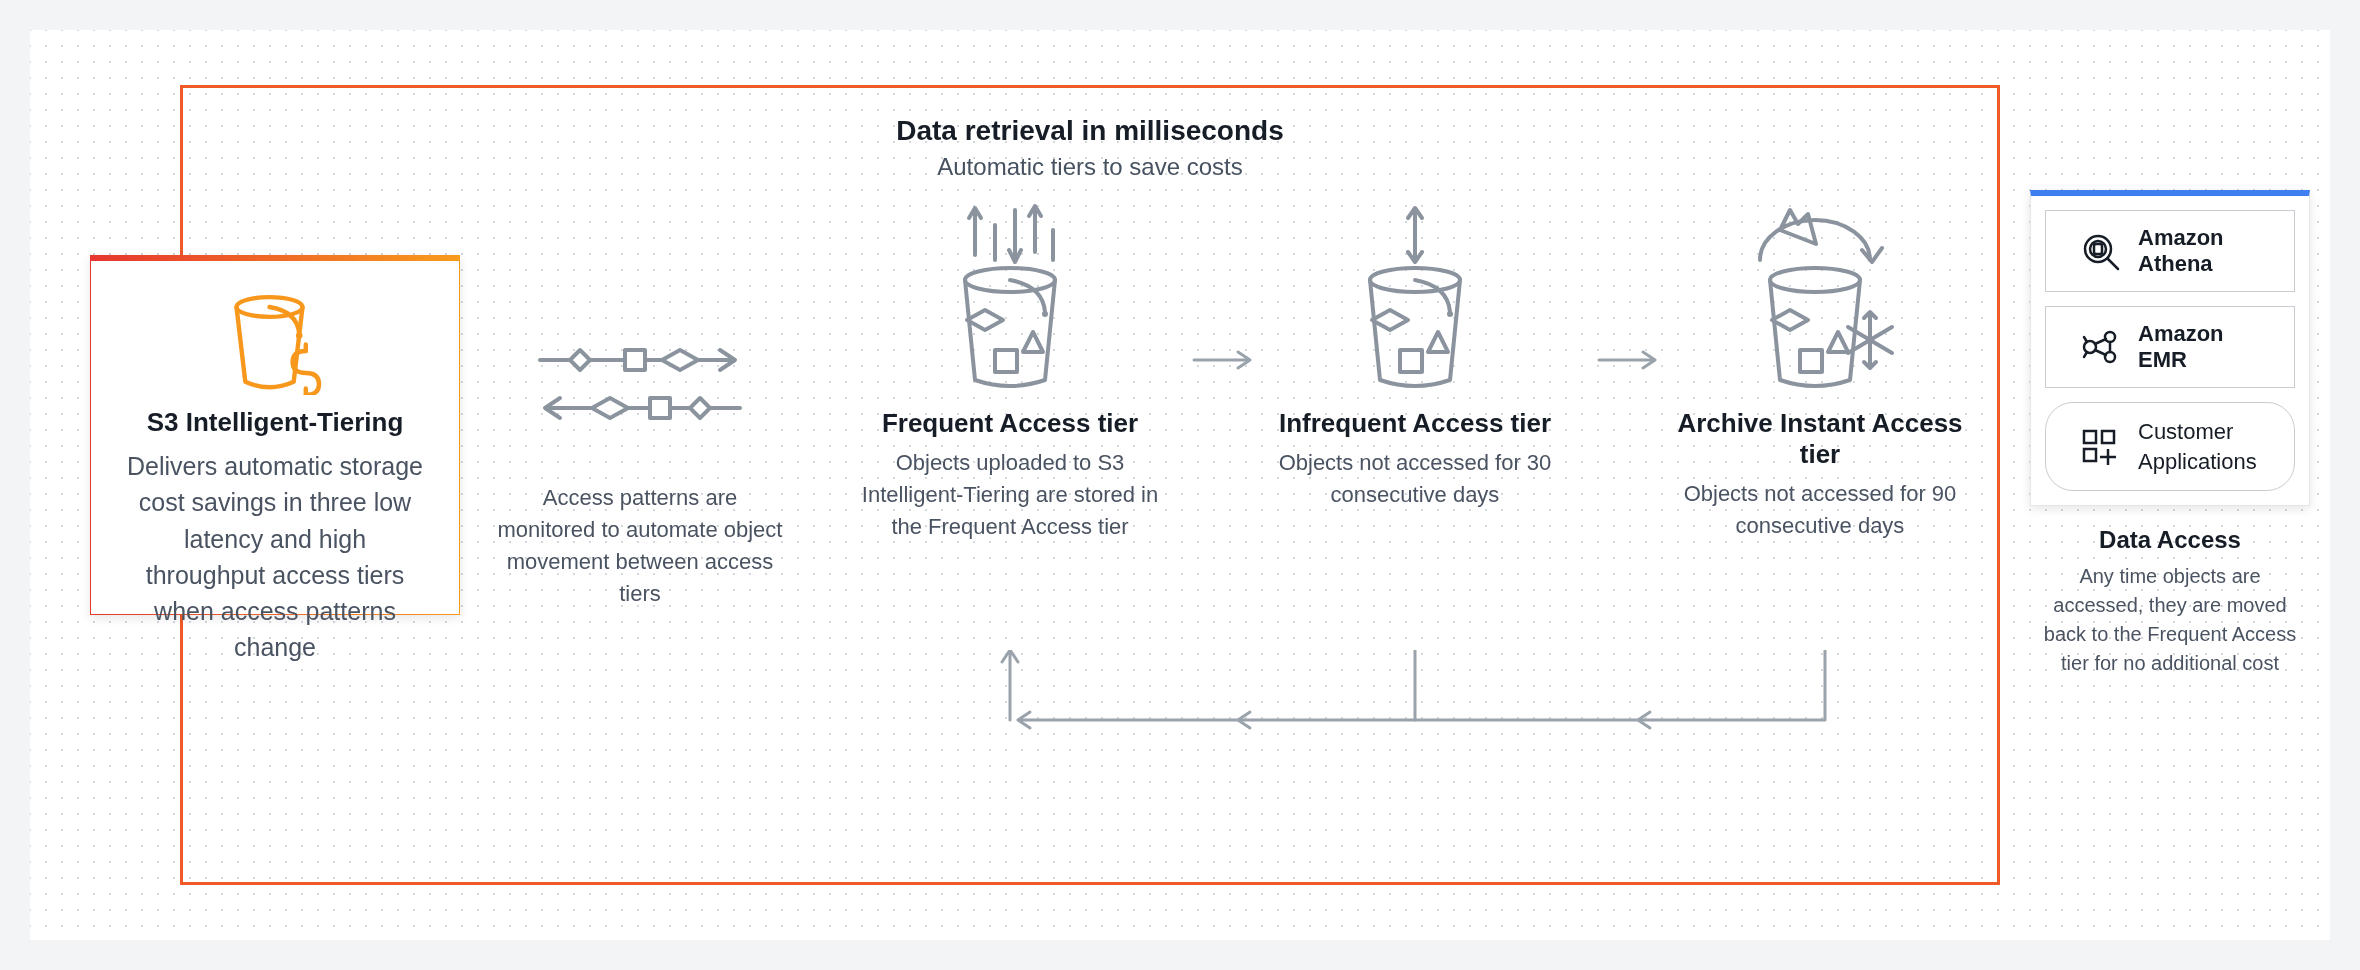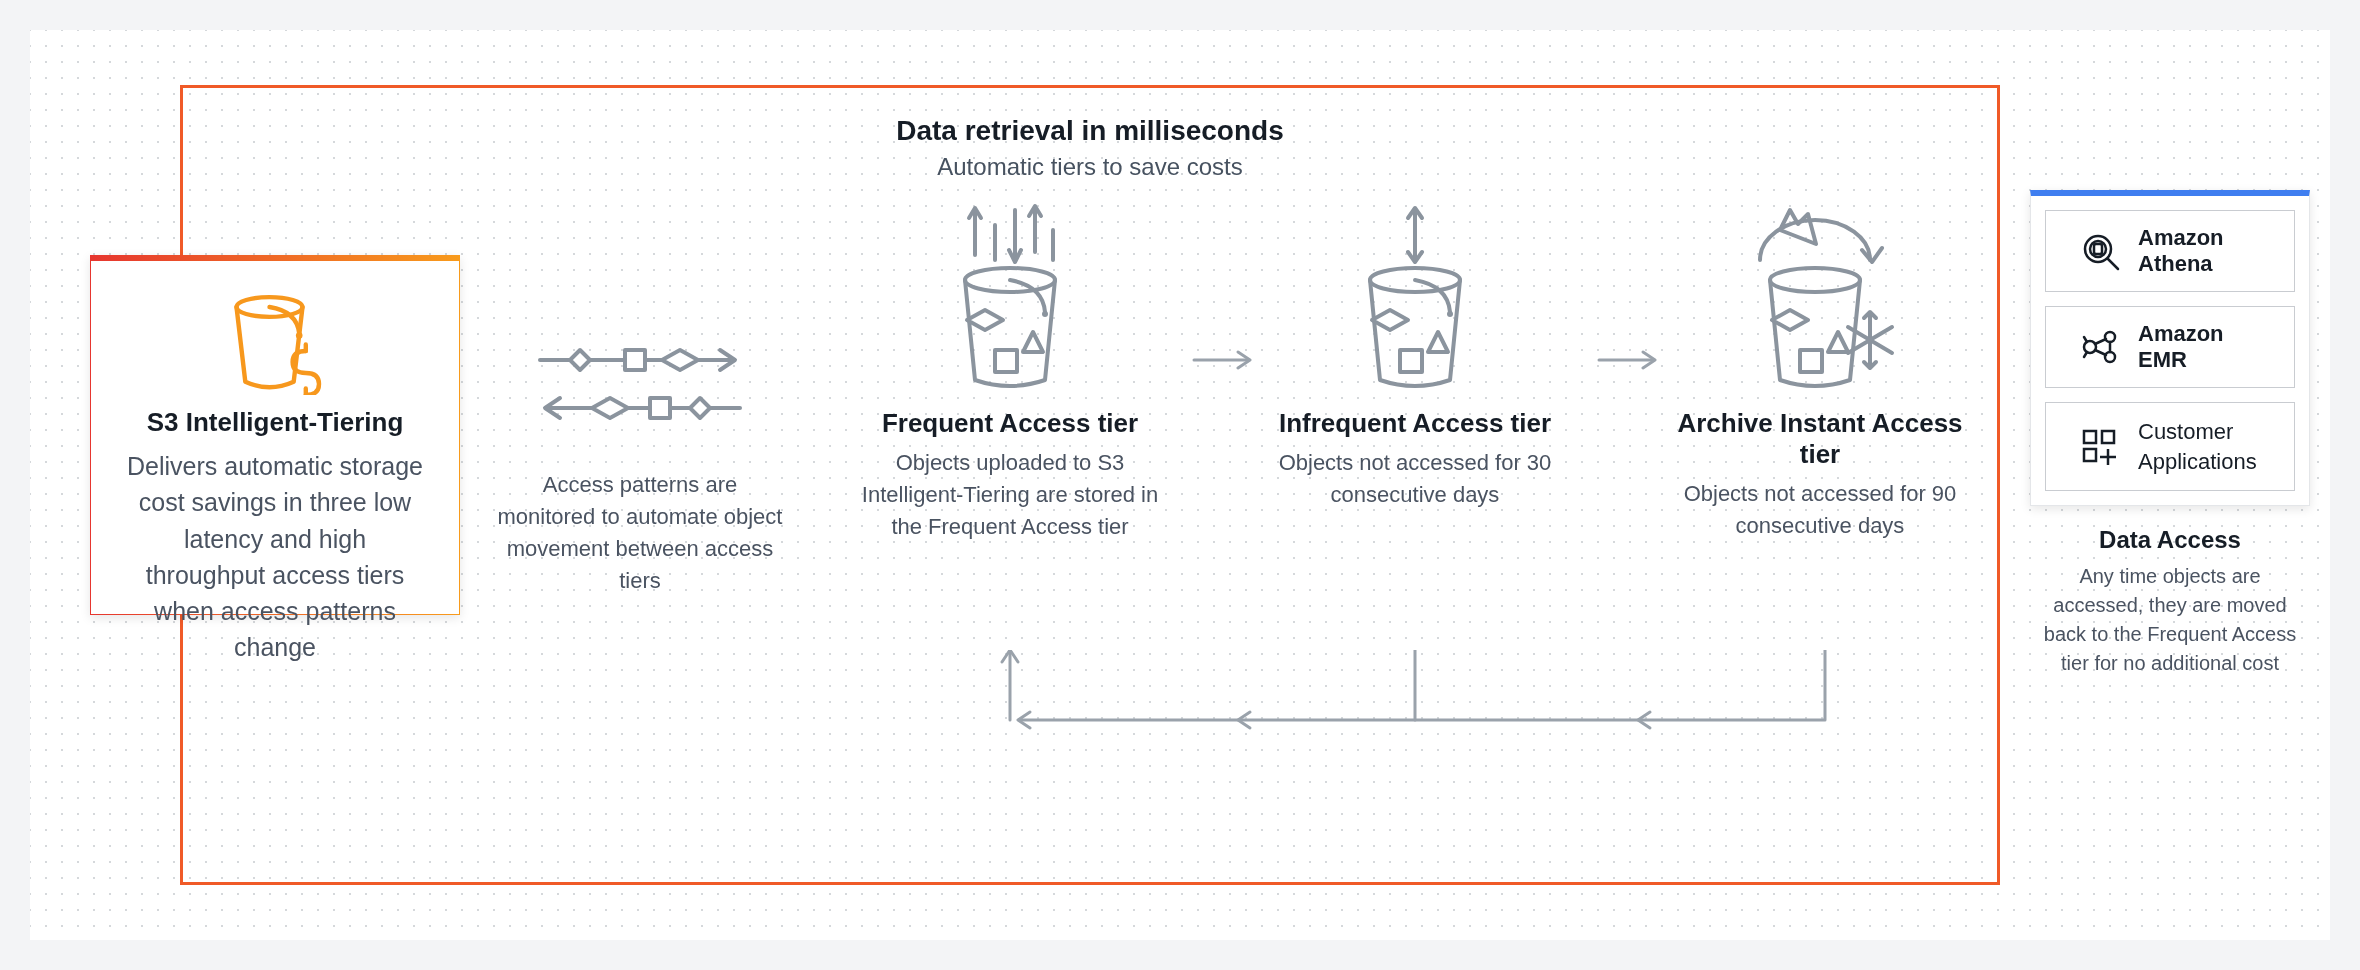--- a/index.html
+++ b/index.html
@@ -76,21 +76,21 @@
   }
   .chip {
     border: 1px solid #c9ccd1;
     background: #fff;
     padding: 14px 32px;
     margin-bottom: 14px;
     display: flex;
     align-items: center;
     gap: 16px;
   }
-  .chip:last-of-type { margin-bottom: 0; }
+  .chip:last-of-type { margin-bottom: 0; border-radius: 28px; }
   .chip .chip-label { font-size: 22px; font-weight: 700; color: #161d26; }
   .chip.alt .chip-label { font-weight: 400; line-height: 1.35; }
   .side .s-title { font-size: 24px; font-weight: 700; color: #161d26; text-align:center; margin-top: 20px; }
   .side .s-desc  { font-size: 20px; color: #4a5361; text-align:center; line-height: 1.45; margin-top: 8px; padding: 0 6px; }
 
   svg { display:block; }
 </style>
 </head>
 <body>
 
@@ -133,21 +133,21 @@
           <rect x="95" y="20" width="20" height="20" fill="#fff"></rect>
           <polygon points="150,20 168,30 150,40 132,30" fill="#fff"></polygon>
           <line x1="210" y1="78" x2="20" y2="78"></line>
           <polyline points="30,68 15,78 30,88"></polyline>
           <polygon points="80,68 98,78 80,88 62,78" fill="#fff"></polygon>
           <rect x="120" y="68" width="20" height="20" fill="#fff"></rect>
           <polygon points="170,68 180,78 170,88 160,78" fill="#fff"></polygon>
         </g>
       </svg>
     </div>
-    <div class="b-desc" style="margin-top:29px;text-align:center;">Access patterns are monitored to automate object movement between access tiers</div>
+    <div class="b-desc" style="margin-top:42px;text-align:center;">Access patterns are monitored to automate object movement between access tiers</div>
   </div>
 
   <div class="block" style="left:830px; top:180px;">
     <div class="icon-wrap">
       <svg width="170" height="190" viewBox="0 0 170 190">
         <g fill="none" stroke="#8b949e" stroke-width="4" stroke-linecap="round" stroke-linejoin="round">
           <line x1="50" y1="55" x2="50" y2="10"></line>
             <polyline points="44,18 50,8 56,18"></polyline>
           <line x1="70" y1="60" x2="70" y2="25"></line>
           <line x1="90" y1="10" x2="90" y2="60"></line>

